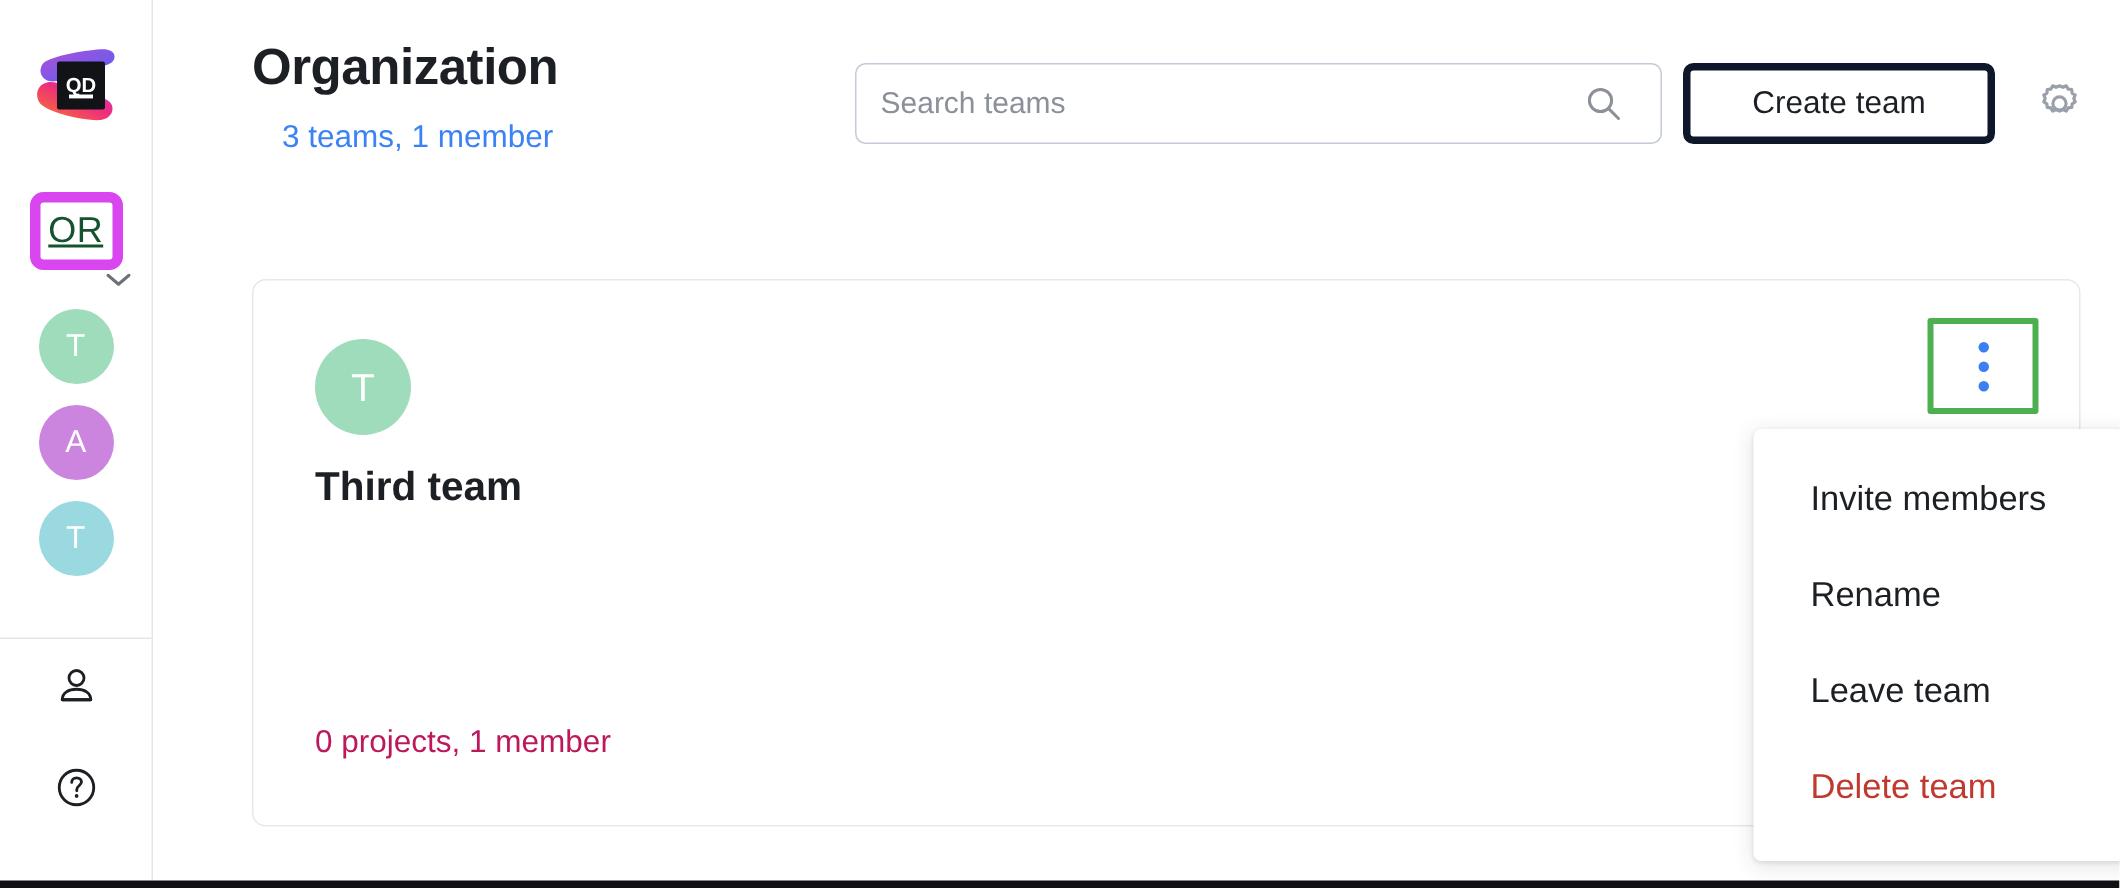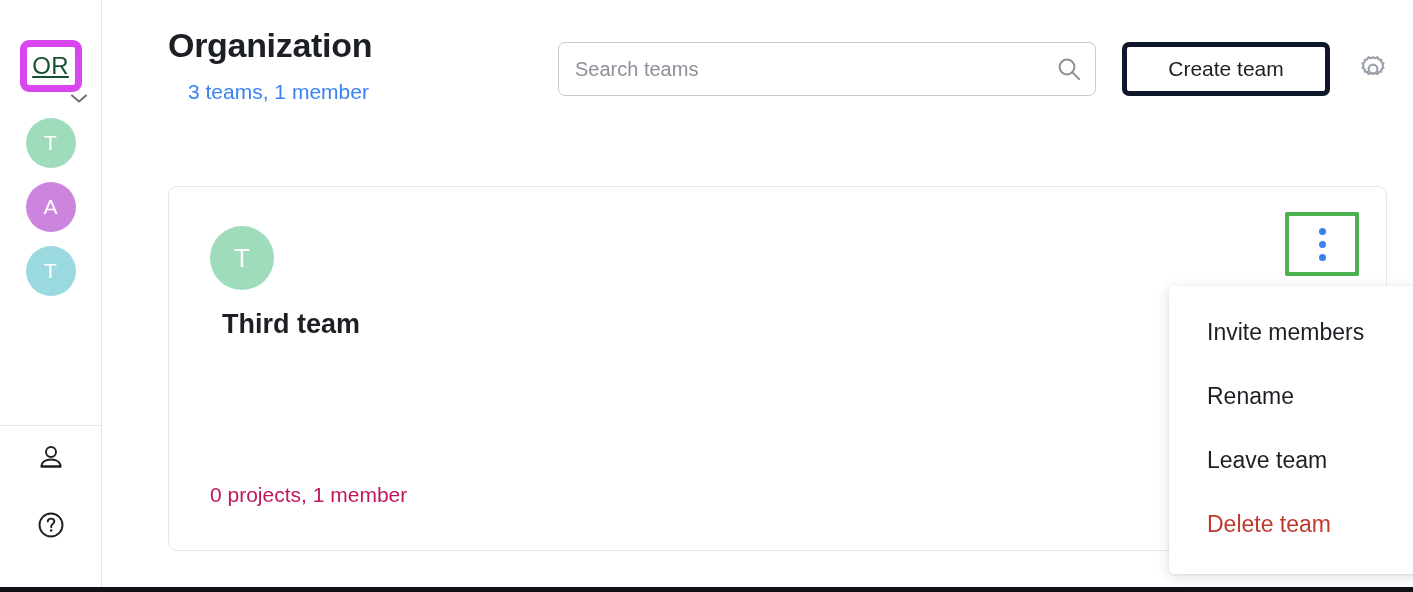--- a/index.html
+++ b/index.html
@@ -167,20 +167,21 @@
     width: 538px;
     height: 54px;
     border: 1px solid #c4cad6;
     border-radius: 7px;
     background: #ffffff;
     padding: 0 32px 0 16px;
     font-family: "Liberation Sans", sans-serif;
     font-size: 20px;
     color: #1c1f23;
     outline: none;
+    margin-left: 12px;
   }
   .search-input::placeholder { color: #8b9099; }
   .search-icon {
     position: absolute;
     right: 14px;
     top: 14px;
     width: 26px;
     height: 26px;
     color: #8b9099;
     pointer-events: none;
@@ -253,21 +254,20 @@
     font-size: 26px;
   }
 
   .card-title {
     position: absolute;
     left: 41px;
     top: 122px;
     font-size: 27px;
     font-weight: 700;
     color: #1c1f23;
-    margin-left: 12px;
   }
 
   .card-meta {
     position: absolute;
     left: 41px;
     top: 296px;
     font-size: 21px;
     color: #be185d;
   }
 
@@ -330,20 +330,40 @@
     z-index: 60;
   }
 </style>
 </head>
 <body>
 
 <div id="app">
 
   <div class="sidebar">
 
+    <div class="logo">
+      <svg viewBox="0 0 62 62" xmlns="http://www.w3.org/2000/svg">
+        <defs>
+          <linearGradient id="gA" x1="0" y1="0" x2="1" y2="1">
+            <stop offset="0%" stop-color="#b24fd6"></stop>
+            <stop offset="100%" stop-color="#5161f5"></stop>
+          </linearGradient>
+          <linearGradient id="gB" x1="0" y1="1" x2="1" y2="0">
+            <stop offset="0%" stop-color="#f97a2a"></stop>
+            <stop offset="55%" stop-color="#ee2d7d"></stop>
+            <stop offset="100%" stop-color="#c63bd6"></stop>
+          </linearGradient>
+        </defs>
+        <path d="M9 16 C4 22 9 30 18 28 L52 17 C58 15 58 8 51 7 C45 6 14 11 9 16 Z" fill="url(#gA)"></path>
+        <path d="M6 42 C2 34 8 27 17 29 L50 40 C58 43 56 53 47 54 C38 55 10 49 6 42 Z" fill="url(#gB)"></path>
+        <rect x="18" y="15" width="32" height="32" rx="1.5" fill="#111317"></rect>
+        <text x="34" y="32" font-family="Liberation Sans, sans-serif" font-size="13.5" font-weight="700" fill="#ffffff" text-anchor="middle" dominant-baseline="middle">QD</text>
+        <rect x="26" y="37" width="16" height="2.6" fill="#ffffff"></rect>
+      </svg>
+    </div>
 
     <div class="org-switcher">
       <div class="org-box">OR</div>
       <span class="org-chevron">
         <svg viewBox="0 0 22 14" fill="none" xmlns="http://www.w3.org/2000/svg">
           <path d="M4 4.5 L11 10.5 L18 4.5" stroke="currentColor" stroke-width="2" stroke-linecap="round" stroke-linejoin="round"></path>
         </svg>
       </span>
     </div>
 

